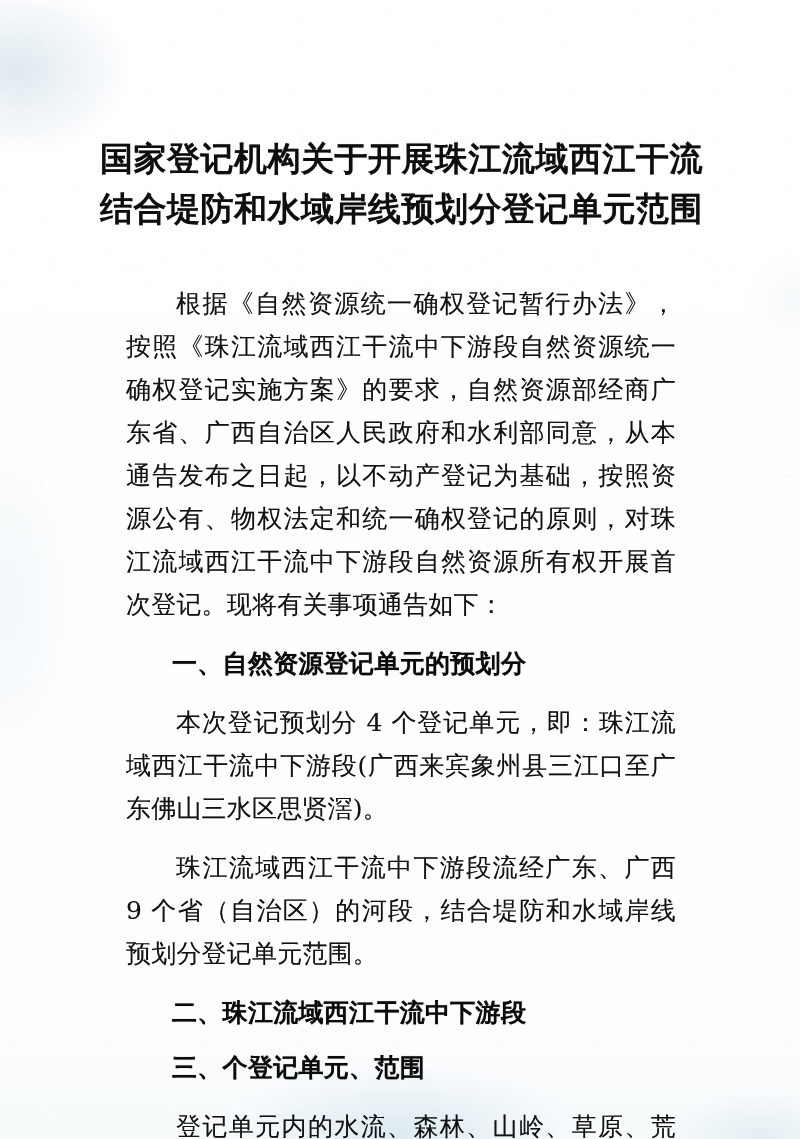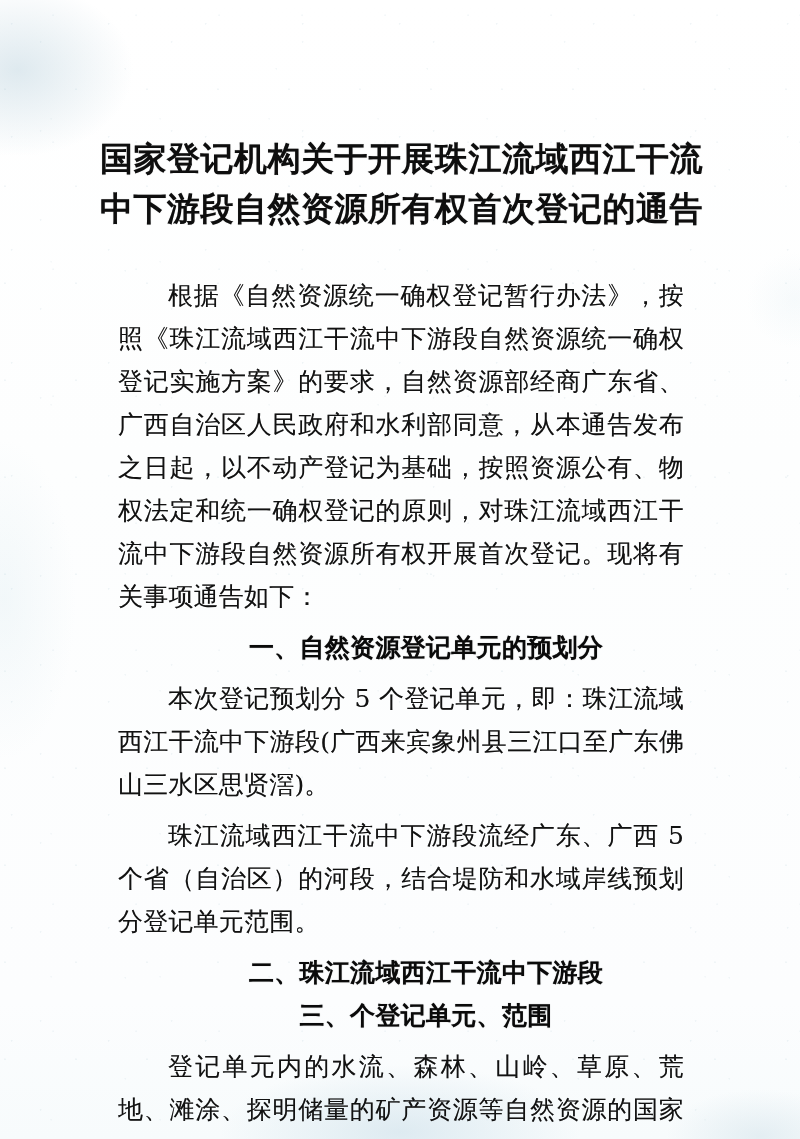--- a/index.html
+++ b/index.html
@@ -72,72 +72,71 @@
 
   
   .body-block {
     position: absolute;
     left: 110px;
     top: 266px;
     width: 582px;
   }
 
   p.para {
-    margin: 8px;
+    margin: 16px;
     font-family: "DejaVu Serif", "Liberation Serif", serif;
     font-size: 25px;
     line-height: 43px;
     color: #141414;
     text-align: justify;
     text-justify: inter-ideograph;
     text-indent: 2em;
     letter-spacing: 0.2px;
     font-weight: 400;
     text-shadow: 0 0 0.55px rgba(25,25,25,0.40);
   }
 
   h2.section-heading {
-    margin: 0;
+    margin: 12px;
     font-family: "DejaVu Sans", "Liberation Sans", sans-serif;
     font-size: 25px;
     line-height: 43px;
     font-weight: bold;
     color: #0c0c0c;
     text-indent: 2em;
     letter-spacing: 0.3px;
     text-shadow: 0 0 0.8px rgba(10,10,10,0.55);
-    text-align: center;
   }
 
   
   #content { filter: contrast(1.02) brightness(0.995); }
 </style>
 </head>
 <body>
 
 <div id="page">
   <div id="speckle"></div>
 </div>
 
 <div id="content">
 
   <div class="doc-title">
     <span class="tline">国家登记机构关于开展珠江流域西江干流</span>
-    <span class="tline">中下游段自然资源所有权首次登记的通告</span>
+    <span class="tline">结合堤防和水域岸线预划分登记单元范围</span>
   </div>
 
   <div class="body-block">
 
     <p class="para">根据《自然资源统一确权登记暂行办法》，按照《珠江流域西江干流中下游段自然资源统一确权登记实施方案》的要求，自然资源部经商广东省、广西自治区人民政府和水利部同意，从本通告发布之日起，以不动产登记为基础，按照资源公有、物权法定和统一确权登记的原则，对珠江流域西江干流中下游段自然资源所有权开展首次登记。现将有关事项通告如下：</p>
 
     <h2 class="section-heading">一、自然资源登记单元的预划分</h2>
 
-    <p class="para">本次登记预划分 5 个登记单元，即：珠江流域西江干流中下游段(广西来宾象州县三江口至广东佛山三水区思贤滘)。</p>
+    <p class="para">本次登记预划分 4 个登记单元，即：珠江流域西江干流中下游段(广西来宾象州县三江口至广东佛山三水区思贤滘)。</p>
 
-    <p class="para">珠江流域西江干流中下游段流经广东、广西 5 个省（自治区）的河段，结合堤防和水域岸线预划分登记单元范围。</p>
+    <p class="para">珠江流域西江干流中下游段流经广东、广西 9 个省（自治区）的河段，结合堤防和水域岸线预划分登记单元范围。</p>
 
     <h2 class="section-heading">二、珠江流域西江干流中下游段</h2>
 
 
     <h2 class="section-heading">三、个登记单元、范围</h2>
 
     <p class="para">登记单元内的水流、森林、山岭、草原、荒地、滩涂、探明储量的矿产资源等自然资源的国家所有权和自然生态</p>
 
   </div>
 </div>

